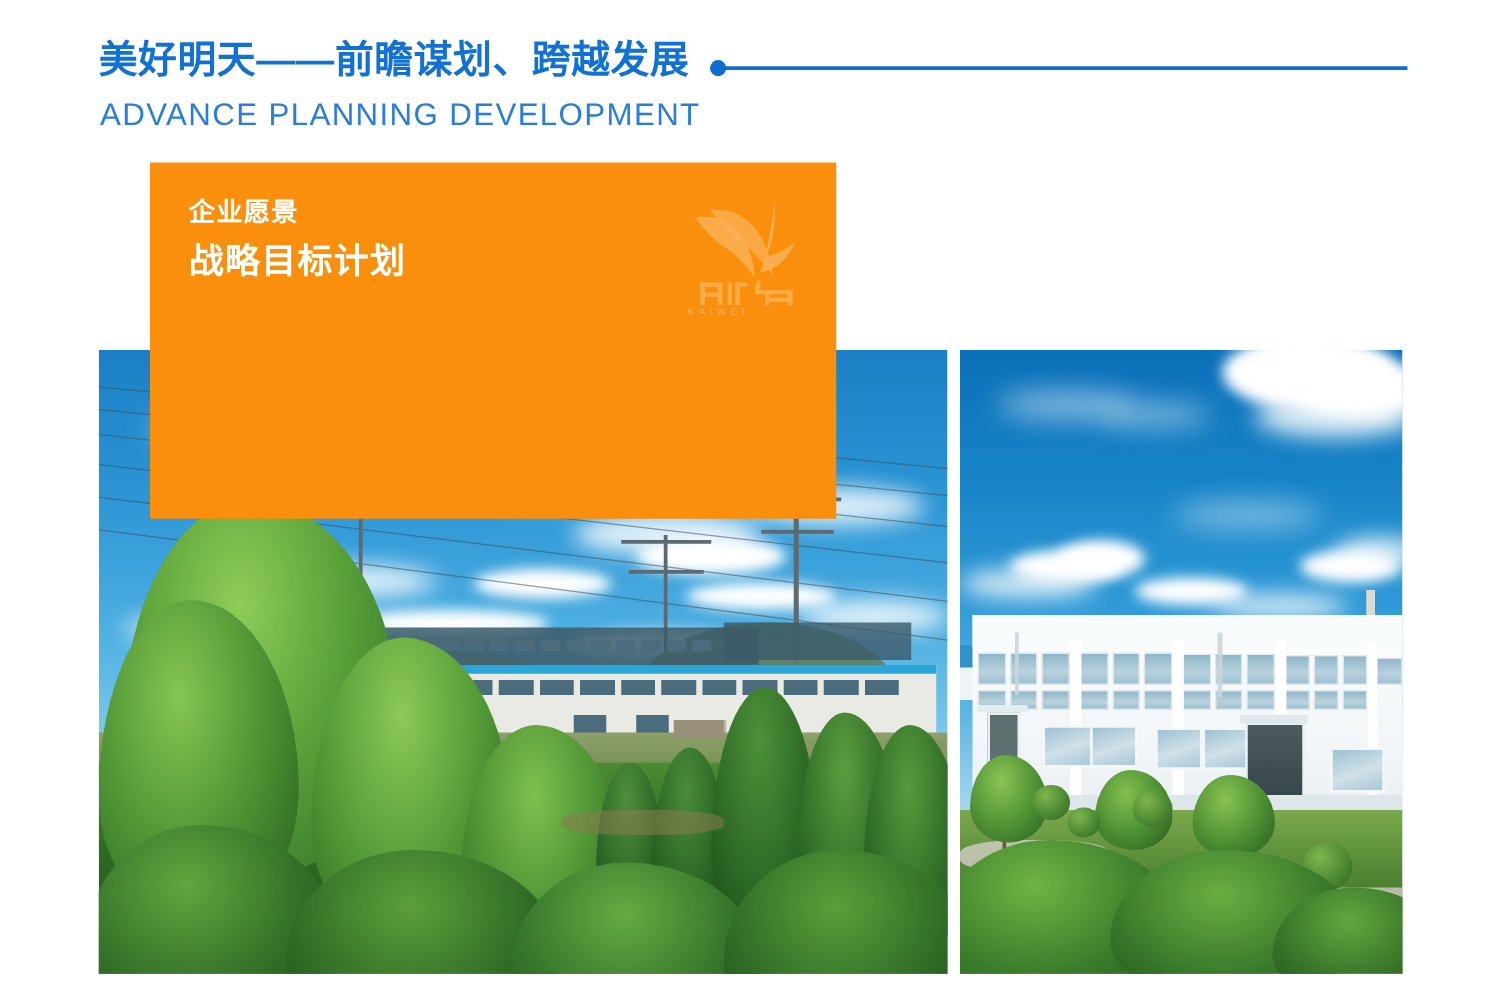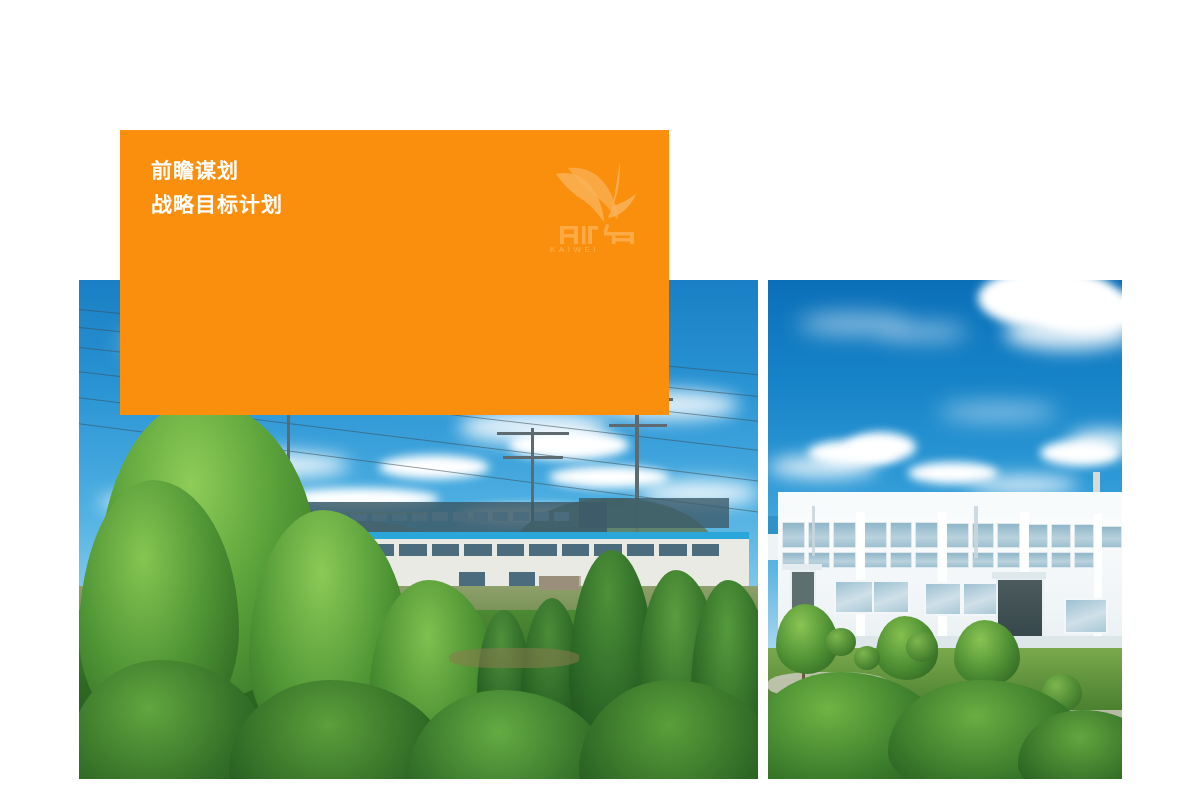--- a/index.html
+++ b/index.html
@@ -251,21 +251,21 @@
     margin: 0 0 9px 0;
   }
   .panel-sub {
     font-size: 15px;
     font-weight: normal;
     letter-spacing: .4px;
     line-height: 1.3;
     margin: 0 0 30px 0;
   }
   .panel-h2 {
-    font-size: 21px;
+    font-size: 28px;
     font-weight: bold;
     letter-spacing: 1px;
     line-height: 1.2;
     margin: 0 0 12px 0;
   }
   .panel-body {
     font-size: 15.5px;
     font-weight: bold;
     line-height: 2.0;
     letter-spacing: .2px;
@@ -293,20 +293,26 @@
     font-size: 8px;
     letter-spacing: 3.5px;
     color: #ffffff;
   }
 </style>
 </head>
 <body>
 
 <div class="page">
 
+  <div class="header">
+    <div class="header-title-cn">美好明天——前瞻谋划、跨越发展</div>
+    <div class="header-title-en">ADVANCE PLANNING DEVELOPMENT</div>
+    <div class="header-rule-dot"></div>
+    <div class="header-rule-line"></div>
+  </div>
 
   <div class="photos">
 
     <div class="photo photo-left">
       <div class="sky"></div>
 
       <div class="cloud cloud-wispy" style="left:40px;  top:50px;  width:180px; height:26px;"></div>
       <div class="cloud cloud-wispy" style="left:250px; top:20px;  width:150px; height:22px;"></div>
       <div class="cloud cloud-soft" style="left:300px; top:92px;  width:120px; height:30px;"></div>
       <div class="cloud cloud-soft" style="left:380px; top:130px; width:150px; height:34px;"></div>
@@ -554,19 +560,19 @@
           <rect x="54" y="80" width="30" height="3.5"></rect>
           <rect x="80" y="80" width="4" height="12"></rect>
           <rect x="62" y="86" width="22" height="3.5"></rect>
           <rect x="62" y="80" width="3.5" height="12"></rect>
         </g>
       </svg>
       <div class="logo-wm-text">KAIWEI</div>
     </div>
 
     <div class="panel-inner">
-      <h3 class="panel-h1">前瞻谋划</h3>
+      <h3 class="panel-h1">企业愿景</h3>
 
       <h3 class="panel-h2">战略目标计划</h3>
     </div>
   </div>
 
 </div>
 
 </body></html>

